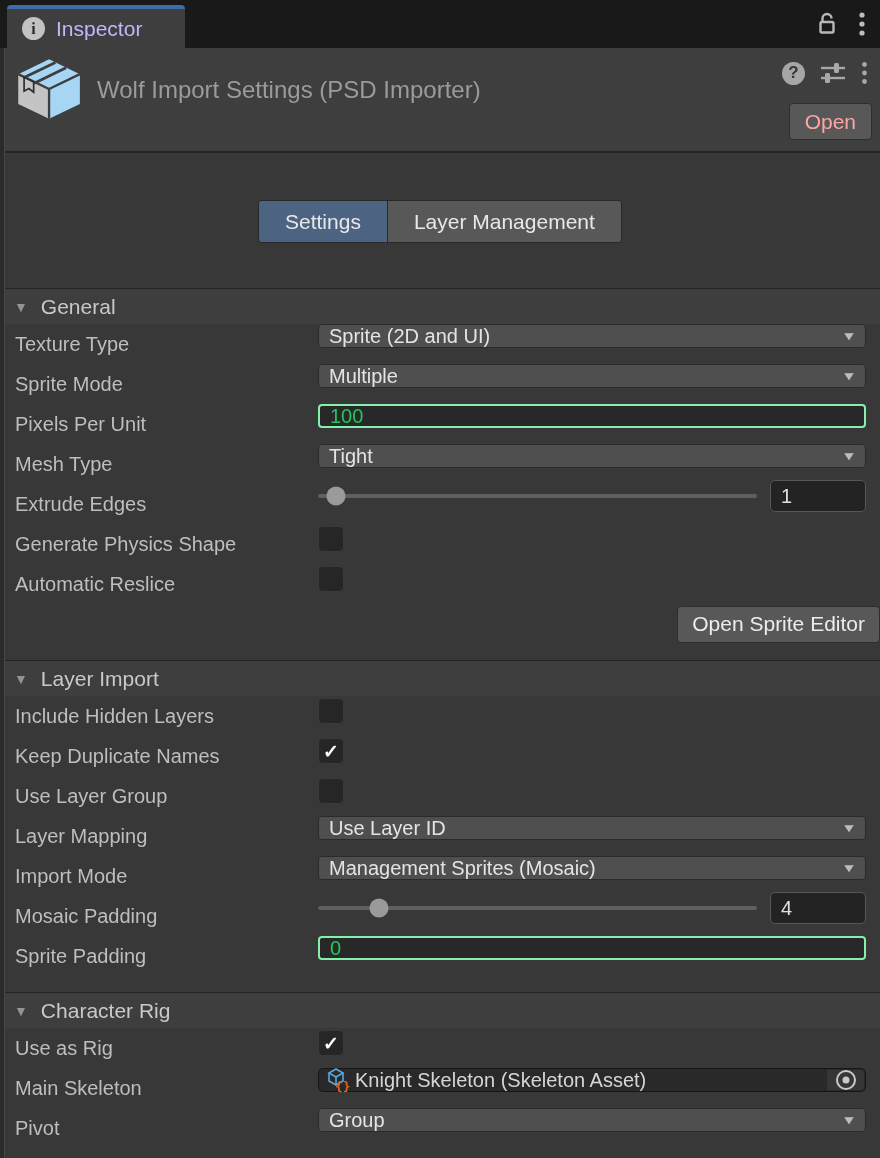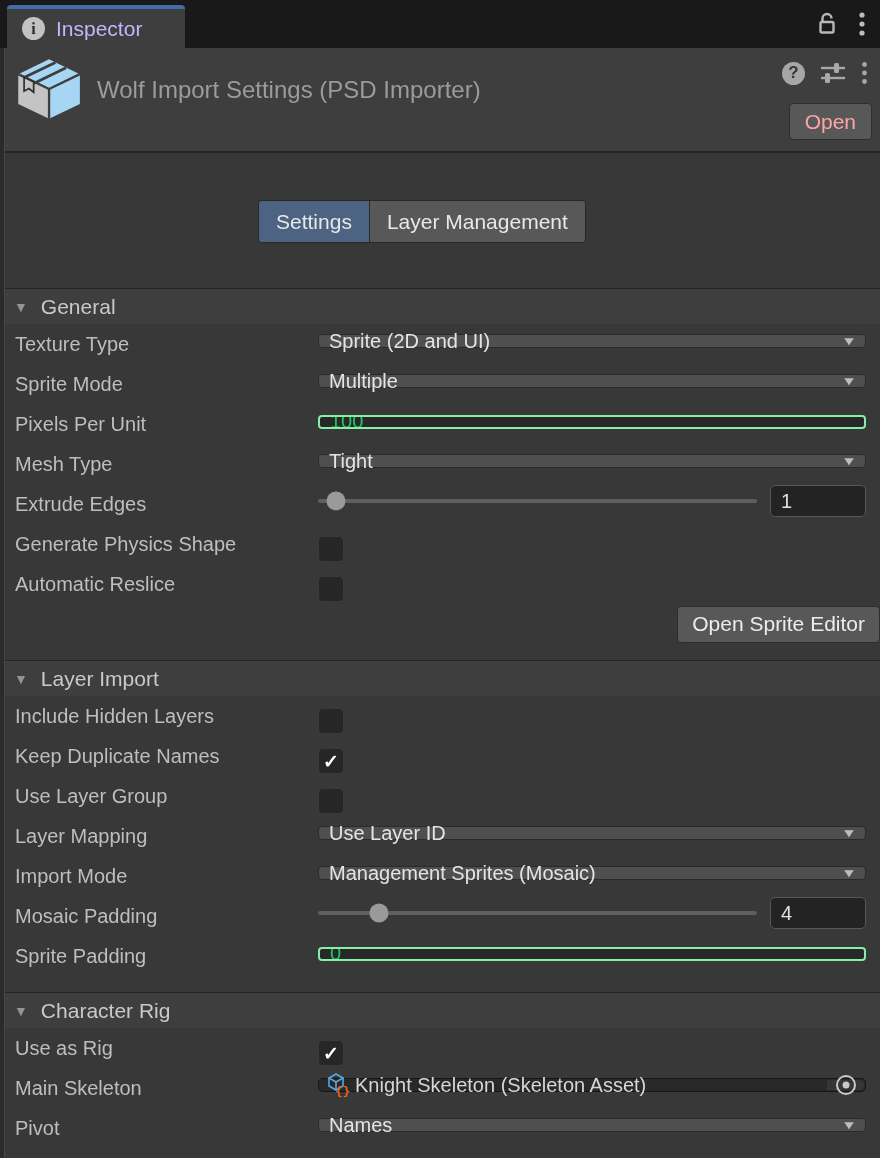--- a/index.html
+++ b/index.html
@@ -33,32 +33,32 @@
   }
   .open-btn{
     position:absolute;right:8px;top:55px;height:35px;padding:0 15px;
     background:#585858;border:1px solid #2E2E2E;border-radius:4px;
     color:#fca5a5;font-size:21px;display:flex;align-items:center;
   }
   
   .left-edge{position:absolute;left:0;top:48px;bottom:0;width:4px;background:#2B2B2B;border-right:1px solid #474747;z-index:5;}
   
   .mode-tabs{margin:47px 0 0 258px;display:inline-flex;border-radius:4px;overflow:hidden;border:1px solid #282828;}
-  .mode-tab{height:41px;display:flex;align-items:center;padding:0 17px;font-size:21px;color:#E8E8E8;background:#585858;}
+  .mode-tab{height:41px;display:flex;align-items:center;padding:0 26px;font-size:21px;color:#E8E8E8;background:#585858;}
   .mode-tab.active{background:#4C6381;}
   .mode-tab + .mode-tab{border-left:1px solid #2A2A2A;}
   
   .section{margin-top:16px;}
   .section.first{margin-top:45px;}
   .section-header{height:35px;background:#3E3E3E;border-top:1px solid #242424;display:flex;align-items:center;gap:13px;padding-left:14px;}
   .foldout{color:#949494;font-size:14px;}
   .section-title{font-size:21px;font-weight:normal;color:#C9C9C9;}
   .row{position:relative;height:40px;}
   .row-label{position:absolute;left:15px;top:50%;transform:translateY(-50%);font-size:20px;color:#BEBEBE;white-space:nowrap;}
-  .row-control{position:absolute;left:318px;right:14px;top:10px;height:14px;}
+  .row-control{position:absolute;left:318px;right:14px;top:0;height:24px;}
   
   .dropdown{
     position:relative;height:100%;box-sizing:border-box;background:#4F4F4F;
     border:1px solid #2A2A2A;border-radius:4px;display:flex;align-items:center;
     padding:0 32px 0 10px;font-size:20px;color:#E4E4E4;
   }
   .dd-arrow{position:absolute;right:10px;top:50%;transform:translateY(-50%) scaleX(1.35);font-size:12px;color:#BDBDBD;}
   .textfield{
     width:100%;height:100%;box-sizing:border-box;background:#282828;
     border:2px solid #86efac;border-radius:4px;padding:0 10px;
@@ -323,20 +323,20 @@
         <span class="object-picker">
               <span class="picker-circle"></span>
             </span>
       </div>
         </div>
     </div>
     <div class="row">
       <span class="row-label">Pivot</span>
       <div class="row-control">
           <div class="dropdown">
-        <span>Names</span>
+        <span>Group</span>
         <span class="dd-arrow">▼</span>
       </div>
         </div>
     </div>
   </div>
 
 </div>
 
 </body></html>

